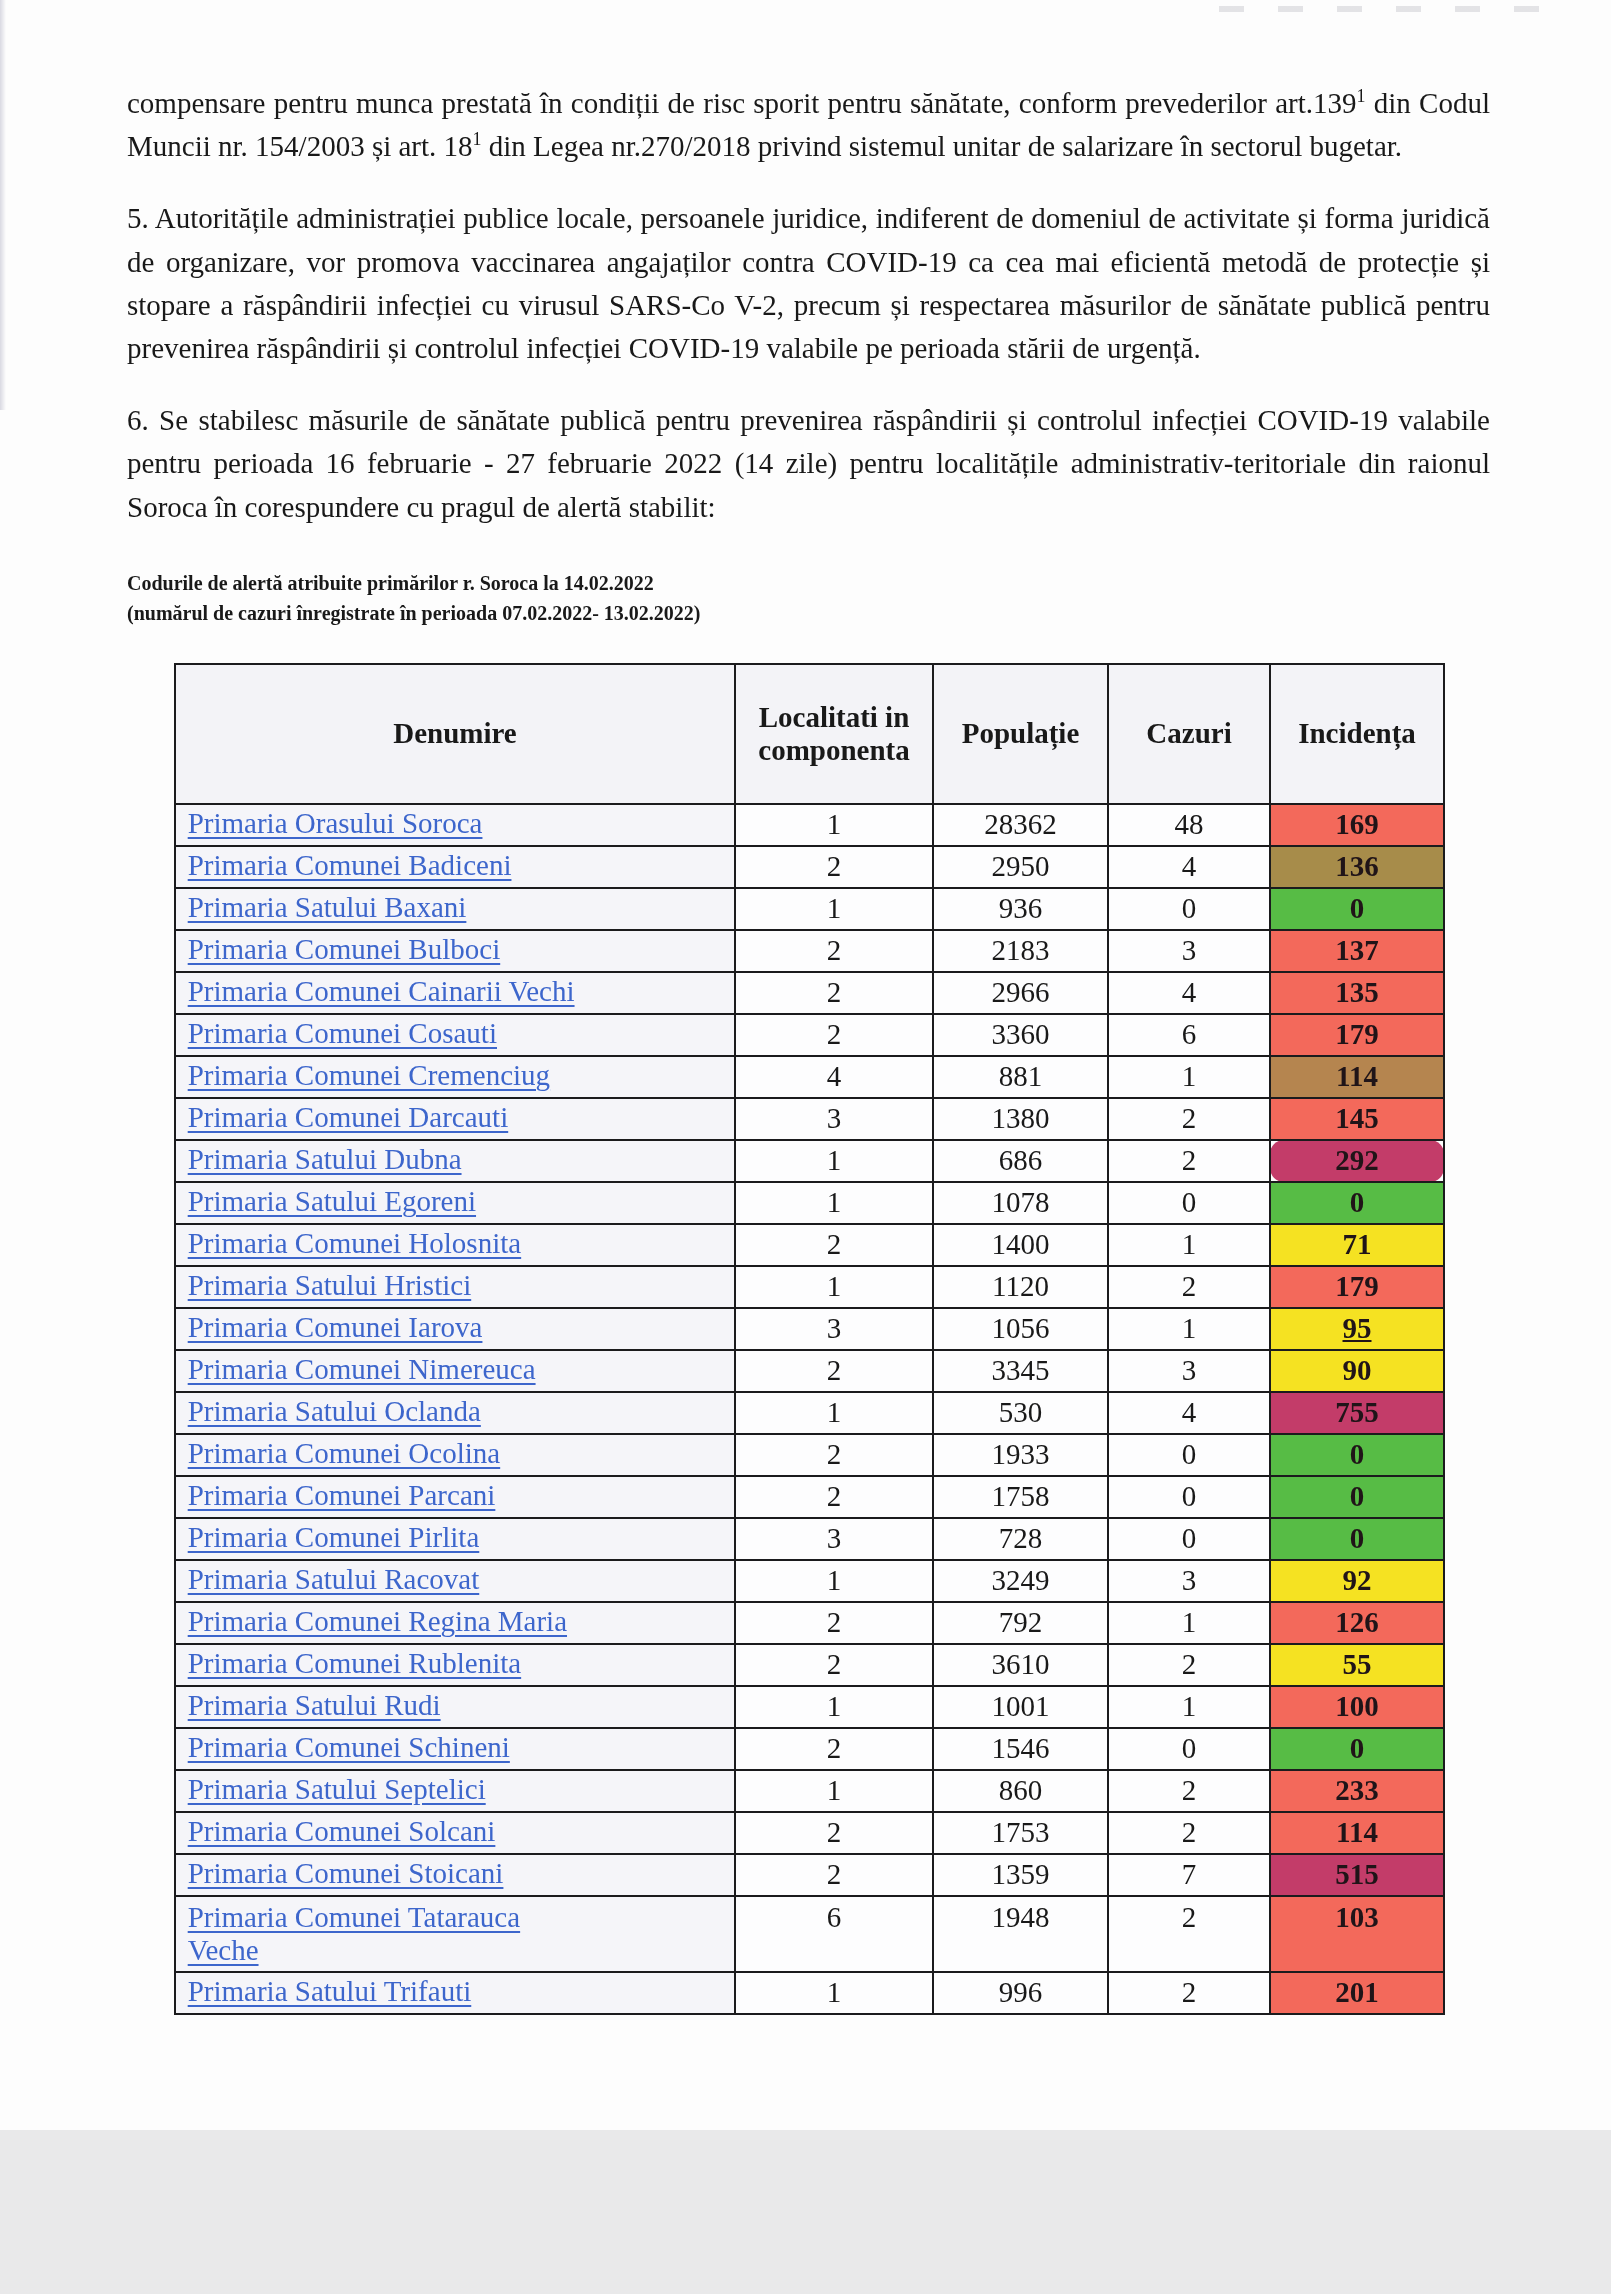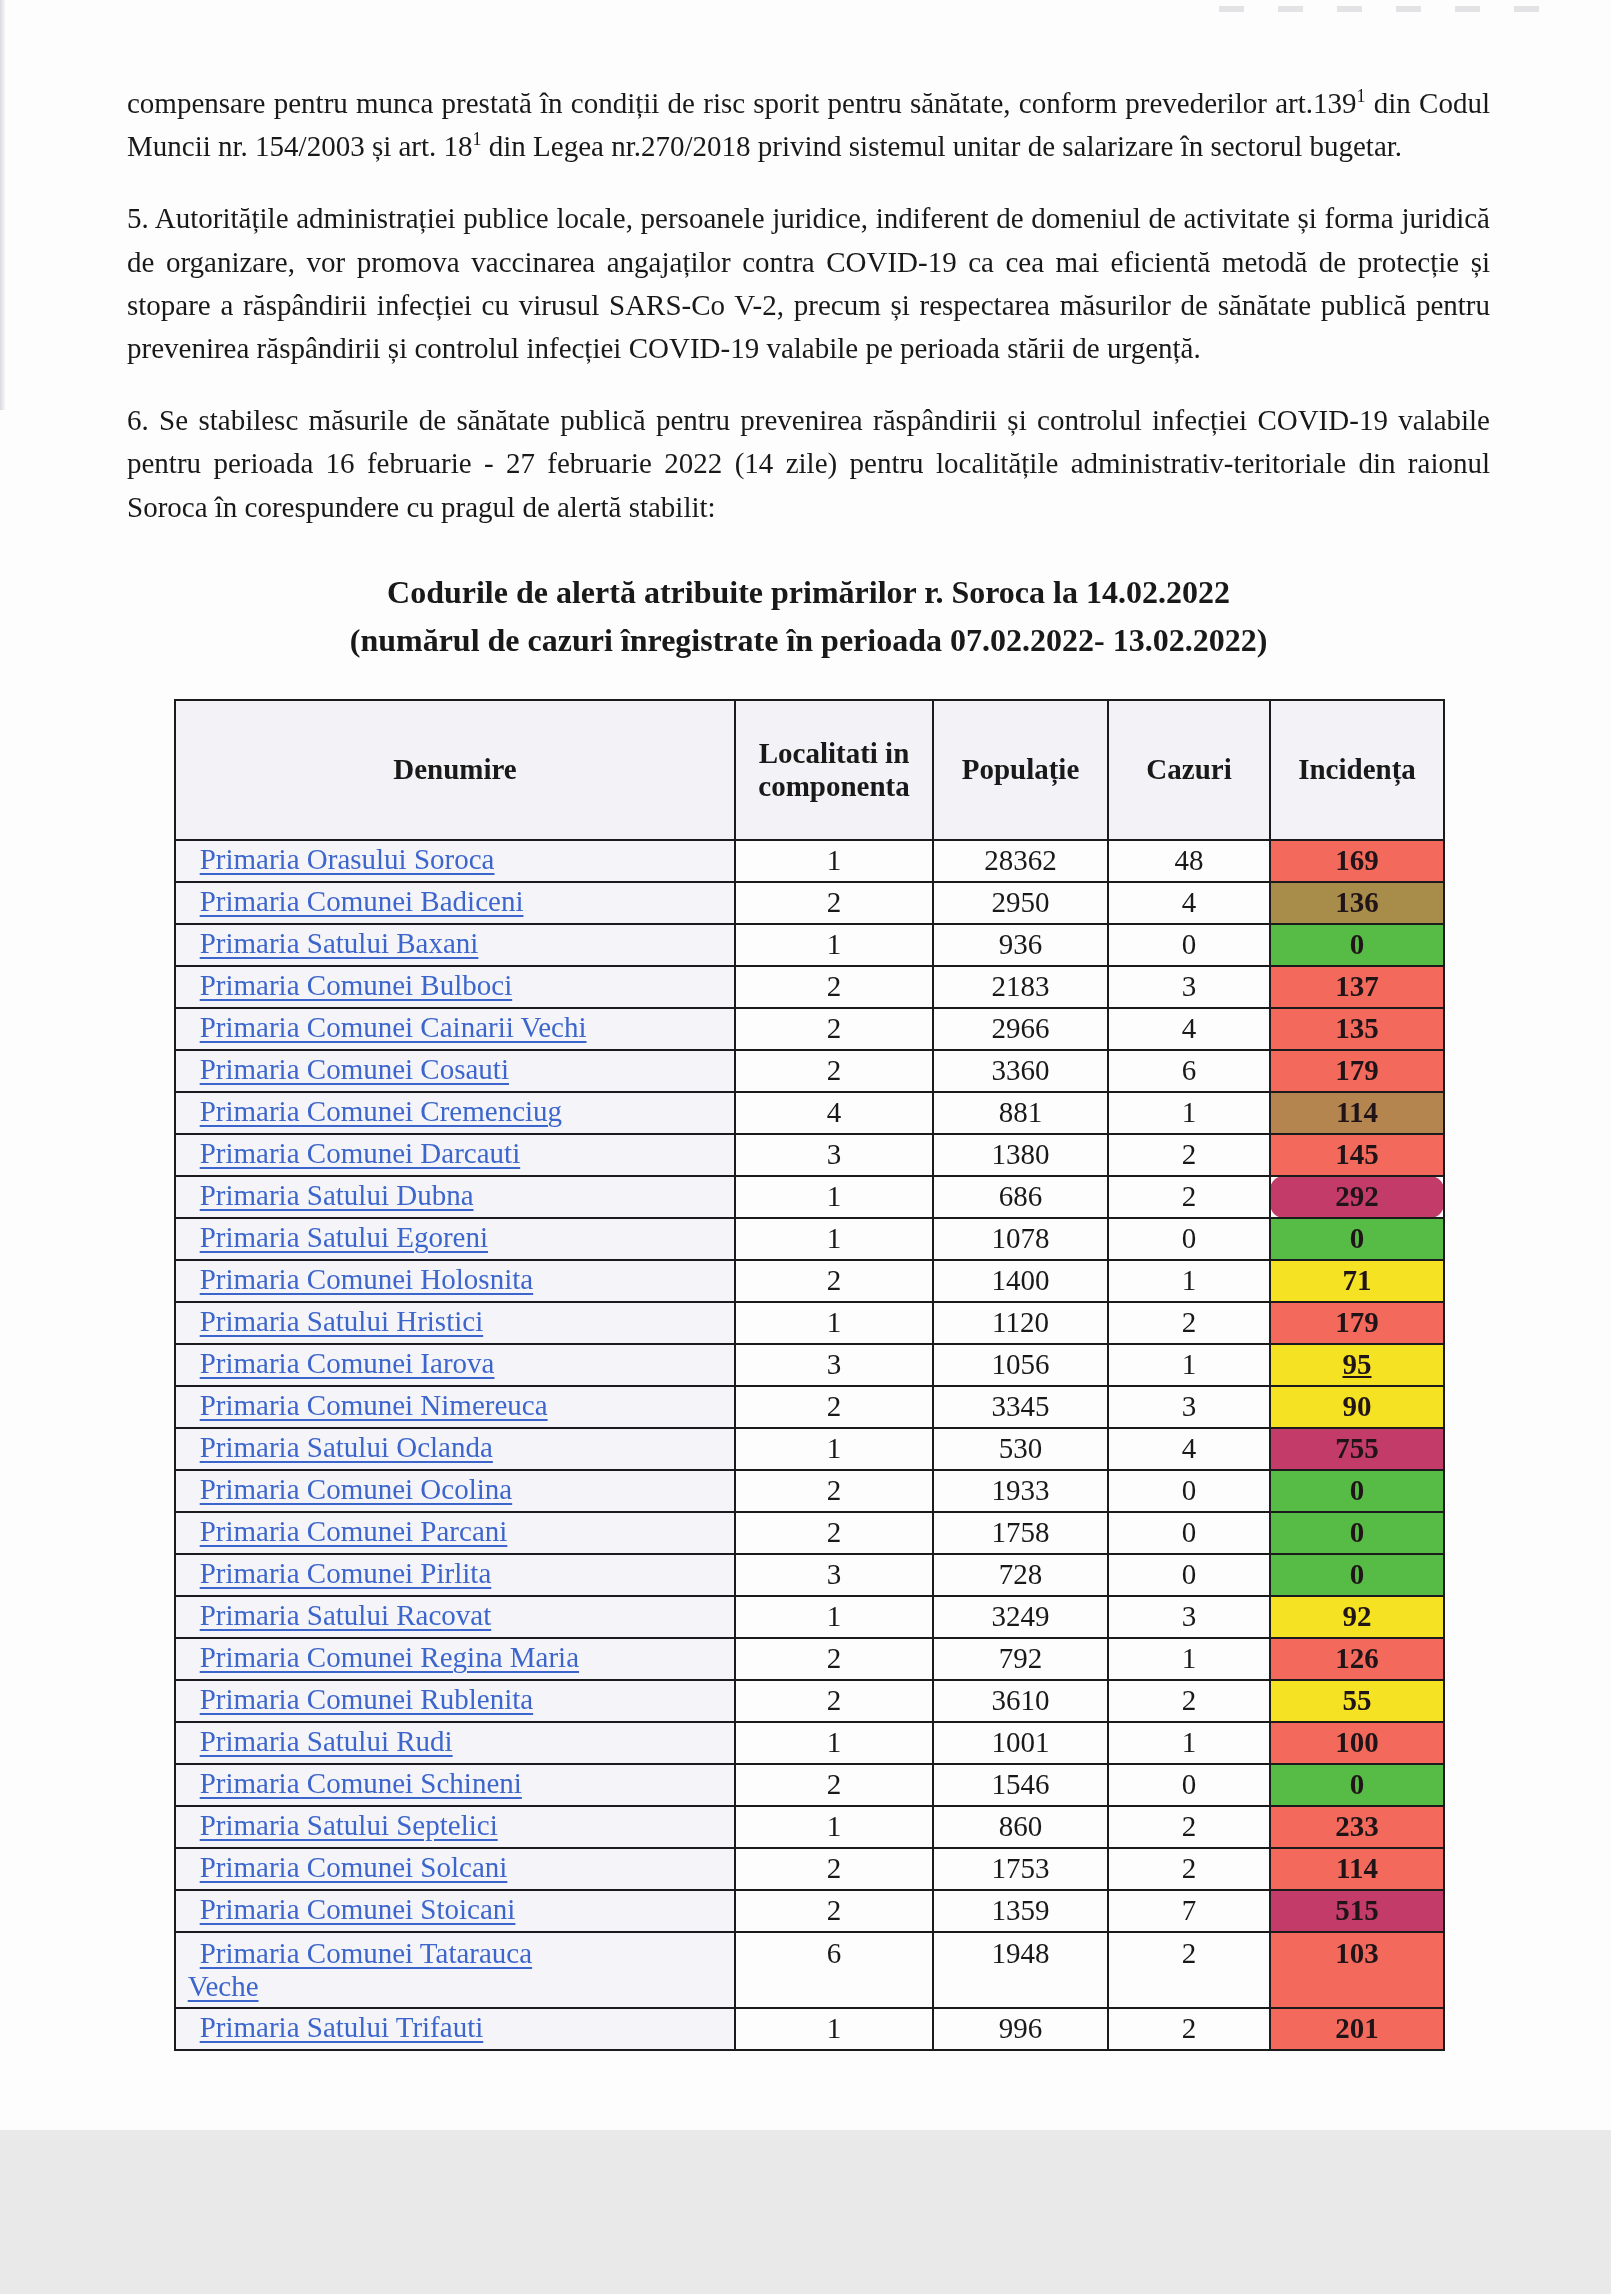--- a/index.html
+++ b/index.html
@@ -24,41 +24,41 @@
   }
   .content{
     position:absolute;left:127px;top:82px;width:1363px;
   }
   p.body-text{
     font-size:29px;line-height:1.49;text-align:justify;
     margin:0 0 29px 0;
   }
   p.body-text sup{font-size:0.62em;line-height:0;}
   .doc-title{
-    text-align:center;font-weight:bold;font-size:32px;line-height:1.5;
+    text-align:left;font-weight:bold;font-size:20px;line-height:1.5;
     margin:39px 0 35px 0;
   }
   table.alert-table{
     border-collapse:collapse;margin-left:47px;table-layout:fixed;
     border:2.9px solid #1b1b1d;
   }
   .alert-table th,.alert-table td{
     border:2.4px solid #1b1b1d;
   }
   .alert-table th{
     height:138px;font-size:29px;font-weight:bold;background:#f3f3f7;
     text-align:center;vertical-align:middle;padding:0 5.9px;
   }
   td.name{
     background:#f5f5f9;padding:2px 5.9px 3.9px 11.7px;font-size:29px;
     vertical-align:middle;
   }
   a.loc-link{
     color:#3d66cc;text-decoration:underline;text-decoration-thickness:2px;
-    text-underline-offset:3.9px;cursor:pointer;margin-left:12px;
+    text-underline-offset:3.9px;cursor:pointer;
   }
   td.num{
     text-align:center;font-size:29px;background:#fdfdfe;
     height:40px;vertical-align:middle;padding:0 3.9px;
   }
   td.incidence{
     font-weight:bold;font-size:29px;color:#201418;
   }
   tr.tall td{vertical-align:top;padding-top:3.9px;}
   tr.tall td.name{vertical-align:top;}

